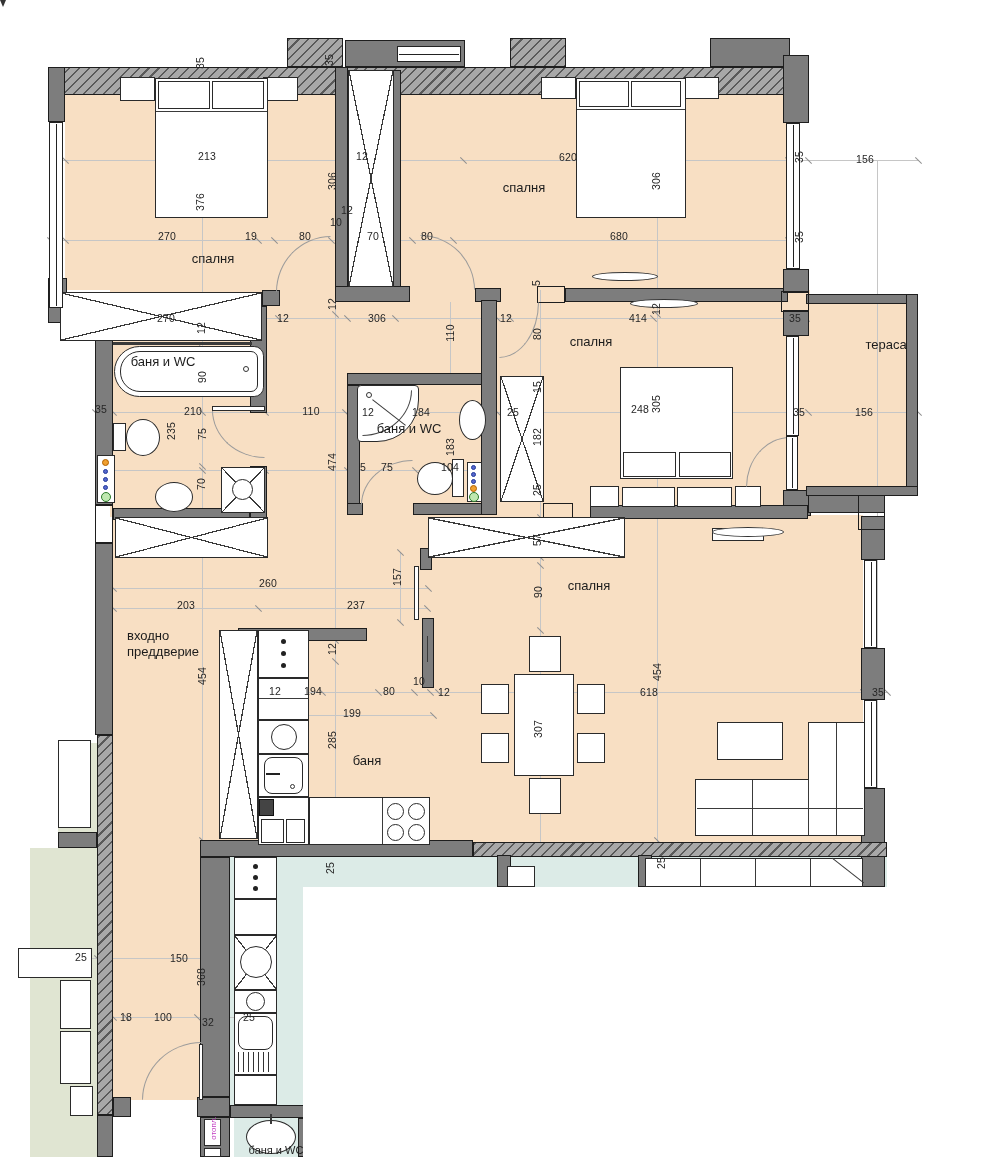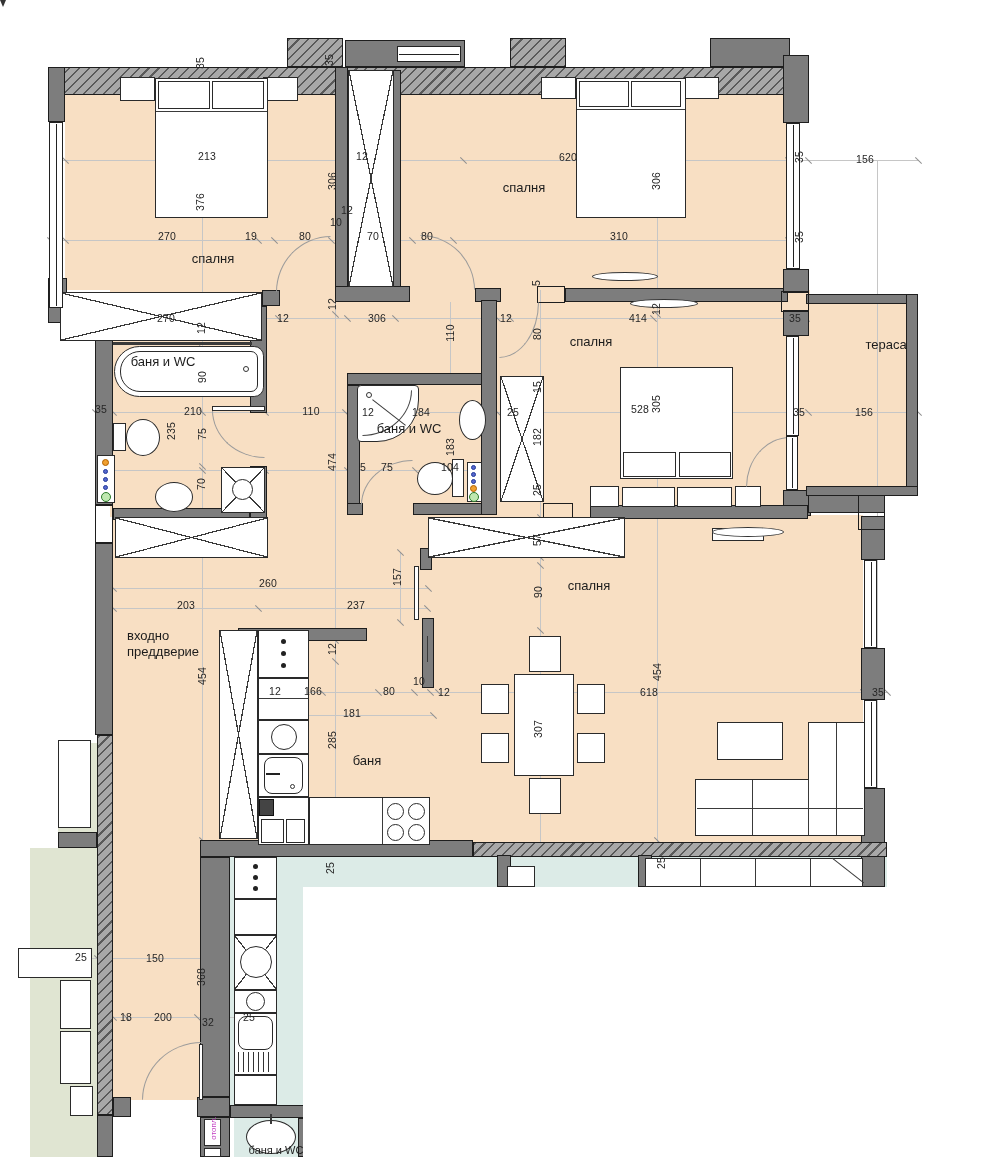--- a/index.html
+++ b/index.html
@@ -287,21 +287,21 @@
     <span class="dim v" style="left: 200px; top: 202px;">376</span>
     <span class="dim v" style="left: 332px; top: 181px;">306</span>
     <span class="dim" style="left: 362px; top: 156px;">12</span>
     <span class="dim" style="left: 167px; top: 236px;">270</span>
     <span class="dim" style="left: 251px; top: 236px;">19</span>
     <span class="dim" style="left: 305px; top: 236px;">80</span>
     <span class="dim" style="left: 373px; top: 236px;">70</span>
     <span class="dim" style="left: 427px; top: 236px;">80</span>
     <span class="dim" style="left: 568px; top: 157px;">620</span>
     <span class="dim v" style="left: 656px; top: 181px;">306</span>
-    <span class="dim" style="left: 619px; top: 236px;">310</span>
+    <span class="dim" style="left: 619px; top: 236px;">680</span>
     <span class="dim v" style="left: 799px; top: 157px;">35</span>
     <span class="dim v" style="left: 799px; top: 237px;">35</span>
     <span class="dim" style="left: 865px; top: 159px;">156</span>
     <span class="dim" style="left: 336px; top: 222px;">10</span>
     <span class="dim" style="left: 347px; top: 210px;">12</span>
     <span class="dim" style="left: 166px; top: 318px;">270</span>
     <span class="dim v" style="left: 201px; top: 328px;">12</span>
     <span class="dim" style="left: 283px; top: 318px;">12</span>
     <span class="dim v" style="left: 332px; top: 304px;">12</span>
     <span class="dim" style="left: 377px; top: 318px;">306</span>
@@ -323,47 +323,47 @@
     <span class="dim" style="left: 368px; top: 412px;">12</span>
     <span class="dim" style="left: 421px; top: 412px;">184</span>
     <span class="dim v" style="left: 450px; top: 447px;">183</span>
     <span class="dim" style="left: 450px; top: 467px;">104</span>
     <span class="dim" style="left: 387px; top: 467px;">75</span>
     <span class="dim" style="left: 363px; top: 467px;">5</span>
     <span class="dim" style="left: 513px; top: 412px;">25</span>
     <span class="dim v" style="left: 537px; top: 387px;">15</span>
     <span class="dim v" style="left: 537px; top: 437px;">182</span>
     <span class="dim v" style="left: 537px; top: 490px;">25</span>
-    <span class="dim" style="left: 640px; top: 409px;">528</span>
+    <span class="dim" style="left: 640px; top: 409px;">248</span>
     <span class="dim v" style="left: 656px; top: 404px;">305</span>
     <span class="dim" style="left: 864px; top: 412px;">156</span>
     <span class="dim" style="left: 799px; top: 412px;">35</span>
     <span class="dim" style="left: 268px; top: 583px;">260</span>
     <span class="dim" style="left: 186px; top: 605px;">203</span>
     <span class="dim" style="left: 356px; top: 605px;">237</span>
     <span class="dim v" style="left: 397px; top: 577px;">157</span>
     <span class="dim v" style="left: 202px; top: 676px;">454</span>
     <span class="dim v" style="left: 538px; top: 592px;">90</span>
     <span class="dim v" style="left: 537px; top: 540px;">57</span>
     <span class="dim v" style="left: 657px; top: 672px;">454</span>
     <span class="dim" style="left: 649px; top: 692px;">618</span>
     <span class="dim" style="left: 444px; top: 692px;">12</span>
     <span class="dim v" style="left: 538px; top: 729px;">307</span>
     <span class="dim" style="left: 878px; top: 692px;">35</span>
-    <span class="dim" style="left: 352px; top: 713px;">181</span>
+    <span class="dim" style="left: 352px; top: 713px;">199</span>
     <span class="dim v" style="left: 332px; top: 740px;">285</span>
-    <span class="dim" style="left: 313px; top: 691px;">166</span>
+    <span class="dim" style="left: 313px; top: 691px;">194</span>
     <span class="dim" style="left: 275px; top: 691px;">12</span>
     <span class="dim" style="left: 389px; top: 691px;">80</span>
     <span class="dim" style="left: 419px; top: 681px;">10</span>
     <span class="dim v" style="left: 332px; top: 649px;">12</span>
-    <span class="dim" style="left: 155px; top: 958px;">150</span>
+    <span class="dim" style="left: 179px; top: 958px;">150</span>
     <span class="dim v" style="left: 201px; top: 977px;">368</span>
     <span class="dim" style="left: 126px; top: 1017px;">18</span>
-    <span class="dim" style="left: 163px; top: 1017px;">200</span>
+    <span class="dim" style="left: 163px; top: 1017px;">100</span>
     <span class="dim" style="left: 208px; top: 1022px;">32</span>
     <span class="dim" style="left: 249px; top: 1017px;">25</span>
     <span class="dim v" style="left: 330px; top: 868px;">25</span>
     <span class="dim v" style="left: 661px; top: 863px;">25</span>
     <span class="dim" style="left: 81px; top: 957px;">25</span>
     <span class="room" style="left: 213px; top: 258px;">спалня</span>
     <span class="room" style="left: 524px; top: 187px;">спалня</span>
     <span class="room" style="left: 591px; top: 341px;">спалня</span>
     <span class="room" style="left: 163px; top: 361px;">баня и WC</span>
     <span class="room" style="left: 409px; top: 428px;">баня и WC</span>

